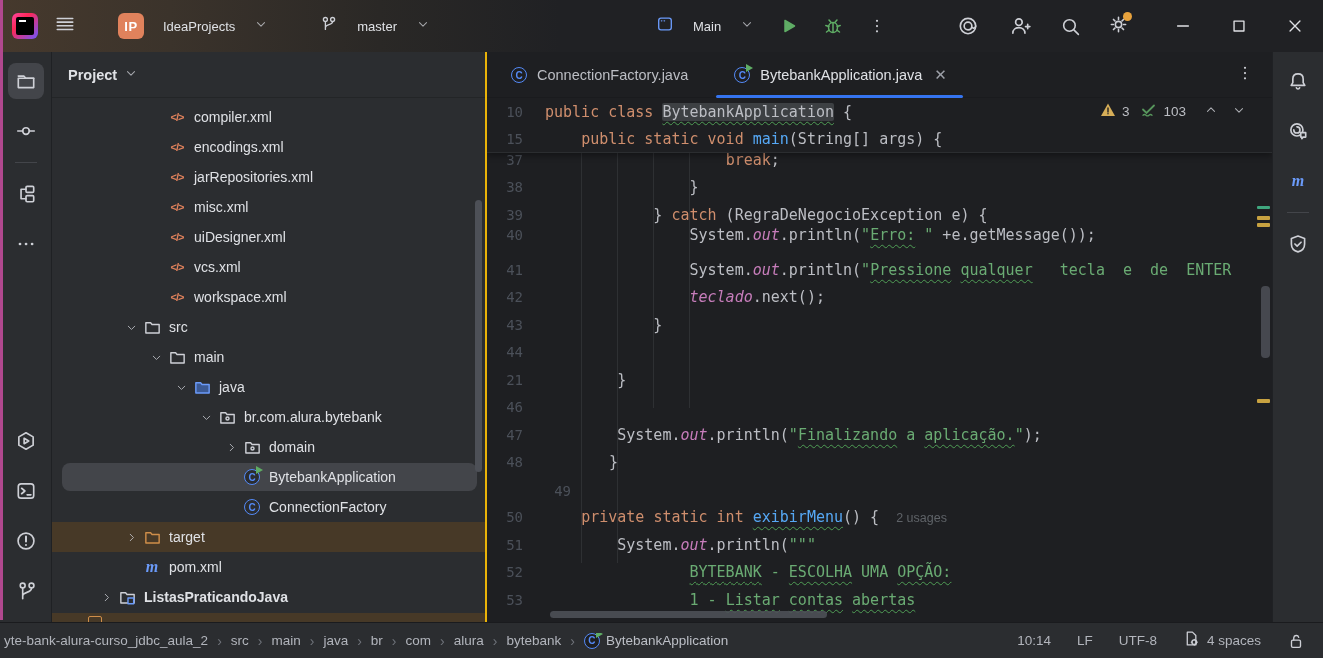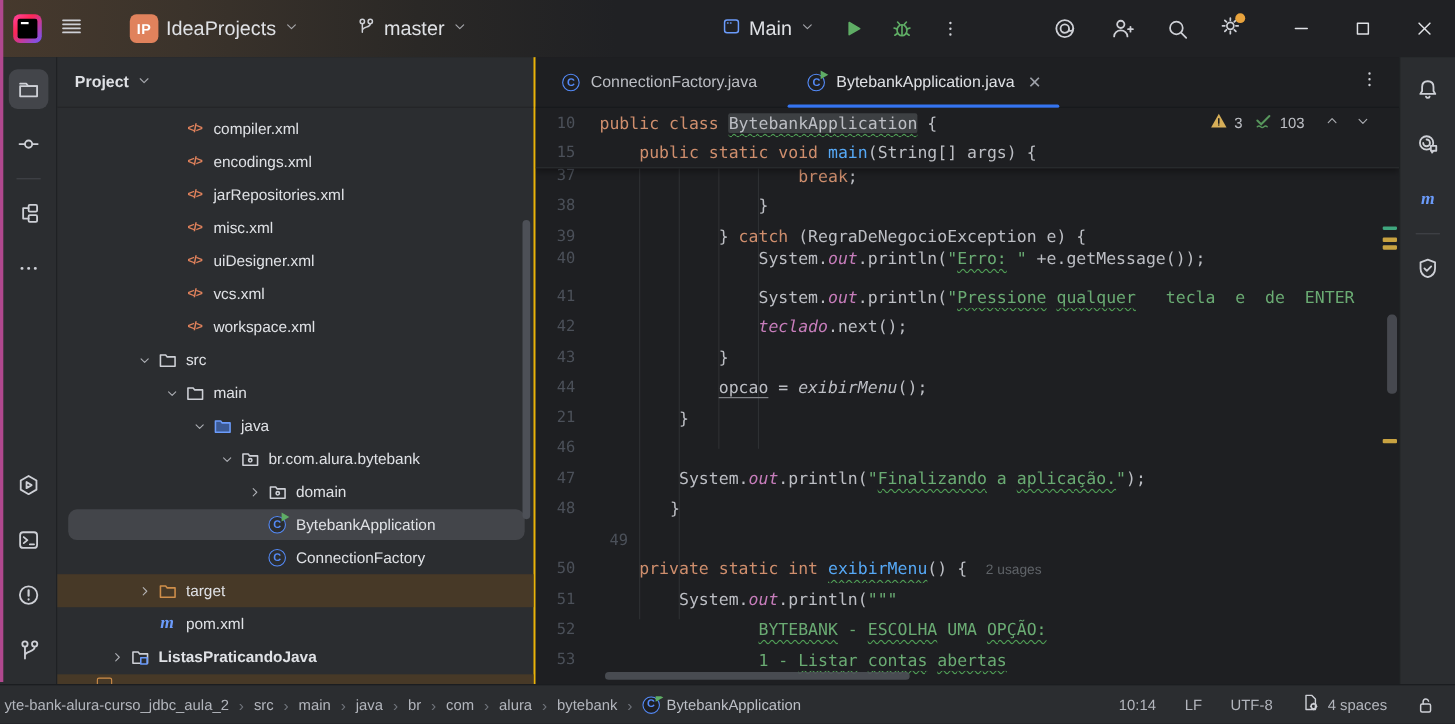--- a/index.html
+++ b/index.html
@@ -9,22 +9,22 @@
 
   
   #titlebar { position:absolute; left:0; top:0; width:1323px; height:52px;
     background:linear-gradient(90deg,#46392d 0px,#3b332b 170px,#2a2826 380px,#202124 560px,#202124 100%);
     display:flex; align-items:center; }
   .tb-left { display:flex; align-items:center; gap:8px; padding-left:12px; }
   .logo { width:26px; height:26px; border-radius:6px;
     background:linear-gradient(135deg,#ff45a1 0%,#fe2857 35%,#6b57ff 100%); position:relative; }
   .logo::after { content:""; position:absolute; inset:4px; background:#000; border-radius:2px; }
   .logo::before { content:""; position:absolute; left:7px; top:7px; width:7px; height:2px; background:#fff; z-index:2; }
-  .tb-btn { display:flex; align-items:center; gap:7px; padding:6px 8px; border-radius:6px; cursor:default; }
-  .tb-label { font-size:18px; color:#dfe1e5; }
+  .tb-btn { display:flex; align-items:center; gap:19px; padding:6px 8px; border-radius:6px; cursor:default; }
+  .tb-label { font-size:13px; color:#dfe1e5; }
   .ip-badge { width:26px; height:26px; border-radius:6px; background:#e0825c; color:#fff;
     font-size:13px; font-weight:bold; display:grid; place-items:center; letter-spacing:.5px; }
   .chev { opacity:.75; }
   .tb-center { position:absolute; left:648px; top:0; height:52px; display:flex; align-items:center; gap:10px; }
   .tb-right { position:absolute; right:0; top:0; height:52px; display:flex; align-items:center; }
   .tb-ico { width:34px; height:34px; display:grid; place-items:center; border-radius:6px; }
   .win-ctl { width:56px; height:52px; display:grid; place-items:center; }
   .gear-wrap { position:relative; }
   .gear-dot { position:absolute; right:3px; top:3px; width:9px; height:9px; border-radius:50%; background:#e8a33d; }
 
@@ -488,21 +488,21 @@
           <div class="iguide" style="left: 202px; height: 255px;"></div>
         </div>
       <div id="code-lines">
           <div class="cl" style="top: 48px;"><span class="ln">37</span><span class="ctext"><span class="sg-pl">                    </span><span class="sg-kw">break</span><span class="sg-pl">;</span></span></div>
           <div class="cl" style="top: 75.5px;"><span class="ln">38</span><span class="ctext"><span class="sg-pl">                }</span></span></div>
           <div class="cl" style="top: 103px;"><span class="ln">39</span><span class="ctext"><span class="sg-pl">            } </span><span class="sg-kw">catch</span><span class="sg-pl"> (RegraDeNegocioException e) {</span></span></div>
           <div class="cl" style="top: 123px;"><span class="ln">40</span><span class="ctext"><span class="sg-pl">                System.</span><span class="sg-fld">out</span><span class="sg-pl">.println(</span><span class="sg-str">"</span><span class="sg-strw">Erro:</span><span class="sg-str"> "</span><span class="sg-pl"> +e.getMessage());</span></span></div>
           <div class="cl" style="top: 158px;"><span class="ln">41</span><span class="ctext"><span class="sg-pl">                System.</span><span class="sg-fld">out</span><span class="sg-pl">.println(</span><span class="sg-str">"</span><span class="sg-strw">Pressione</span><span class="sg-str"> </span><span class="sg-strw">qualquer</span><span class="sg-str">   tecla  e  de  ENTER</span></span></div>
           <div class="cl" style="top: 185.5px;"><span class="ln">42</span><span class="ctext"><span class="sg-pl">                </span><span class="sg-fld">teclado</span><span class="sg-pl">.next();</span></span></div>
           <div class="cl" style="top: 213px;"><span class="ln">43</span><span class="ctext"><span class="sg-pl">            }</span></span></div>
-          <div class="cl" style="top: 240.5px;"><span class="ln">44</span><span class="ctext"><span class="sg-pl">            </span><span class="sg-varu">opcao</span><span class="sg-pl"> = </span><span class="sg-call">exibirMenu</span><span class="sg-pl">();</span></span></div>
+          <div class="cl" style="top: 240.5px;"><span class="ln">44</span></div>
           <div class="cl" style="top: 268px;"><span class="ln">21</span><span class="ctext"><span class="sg-pl">        }</span></span></div>
           <div class="cl" style="top: 295.5px;"><span class="ln">46</span><span class="ctext"></span></div>
           <div class="cl" style="top: 323px;"><span class="ln">47</span><span class="ctext"><span class="sg-pl">        System.</span><span class="sg-fld">out</span><span class="sg-pl">.println(</span><span class="sg-str">"</span><span class="sg-strw">Finalizando</span><span class="sg-str"> a </span><span class="sg-strw">aplicação.</span><span class="sg-str">"</span><span class="sg-pl">);</span></span></div>
           <div class="cl" style="top: 350.5px; gap: 28px;"><span class="ln">48</span><span class="ctext"><span class="sg-pl">    }</span></span></div>
           <div class="cl" style="top: 379px; padding-left: 48px;"><span class="ln">49</span><span class="ctext"></span></div>
           <div class="cl" style="top: 405.5px;"><span class="ln">50</span><span class="ctext"><span class="sg-pl">    </span><span class="sg-kw">private</span><span class="sg-pl"> </span><span class="sg-kw">static</span><span class="sg-pl"> </span><span class="sg-kw">int</span><span class="sg-pl"> </span><span class="sg-mthw">exibirMenu</span><span class="sg-pl">() { </span><span class="sg-inlay">2 usages</span></span></div>
           <div class="cl" style="top: 433px;"><span class="ln">51</span><span class="ctext"><span class="sg-pl">        System.</span><span class="sg-fld">out</span><span class="sg-pl">.println(</span><span class="sg-str">"""</span></span></div>
           <div class="cl" style="top: 460.5px;"><span class="ln">52</span><span class="ctext"><span class="sg-str">                </span><span class="sg-strw">BYTEBANK</span><span class="sg-str"> - </span><span class="sg-strw">ESCOLHA</span><span class="sg-str"> UMA </span><span class="sg-strw">OPÇÃO:</span></span></div>
           <div class="cl" style="top: 488px;"><span class="ln">53</span><span class="ctext"><span class="sg-str">                1 - </span><span class="sg-strw">Listar</span><span class="sg-str"> </span><span class="sg-strw">contas</span><span class="sg-str"> </span><span class="sg-strw">abertas</span></span></div>
         </div>

